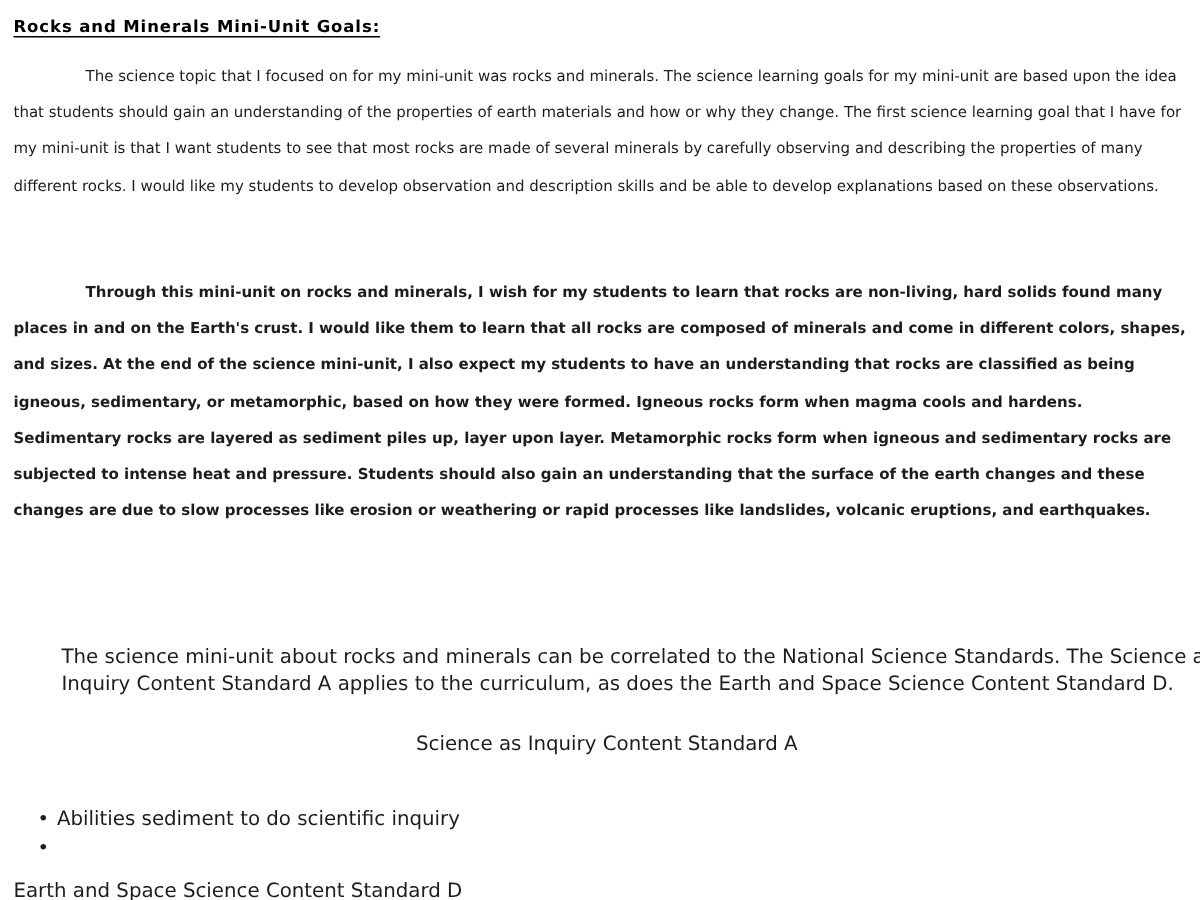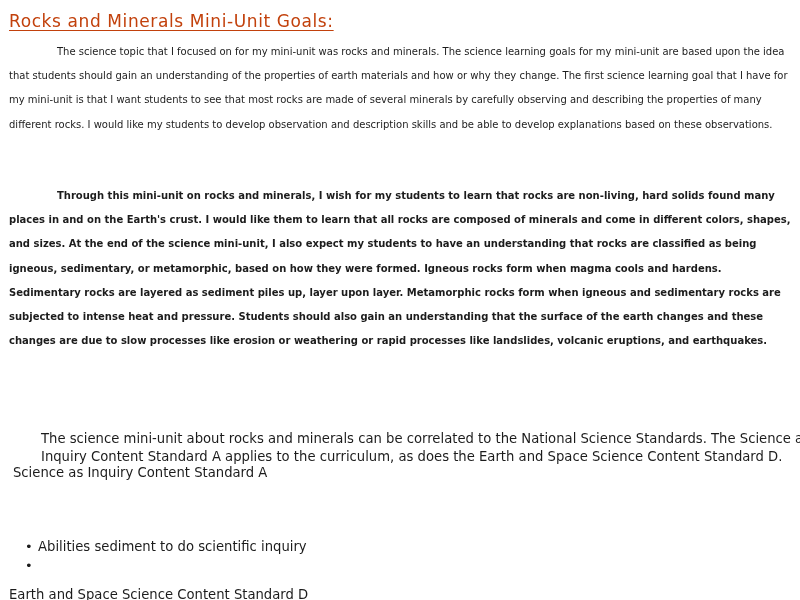--- a/index.html
+++ b/index.html
@@ -21,26 +21,26 @@
     position: relative;
     width: 800px;
     height: 600px;
     padding: 0;
     box-sizing: border-box;
     background: #ffffff;
   }
 
   
   .doc-heading {
-    font-size: 17px;
-    font-weight: normal;
+    font-size: 11px;
+    font-weight: bold;
     letter-spacing: 0.6px;
     text-decoration: underline;
     text-underline-offset: 3px;
-    color: #c2410c;
+    color: #000000;
     white-space: nowrap;
   }
 
   #heading-goals {
     position: absolute;
     left: 9px;
     top: 11px;
   }
 
   #heading-correlation {
@@ -72,21 +72,21 @@
   .tight-block {
     position: absolute;
     left: 9px;
     width: 783px;
     font-size: 13.2px;
     line-height: 18.4px;
     color: #1c1c1c;
   }
 
   #para-standards { top: 430px; margin-left: 32px; }
-  #line-inquiry-a { top: 464px; left: 13px; }
+  #line-inquiry-a { top: 488px; left: 13px; text-align: center; }
   #para-grades    { top: 512px; }
 
   .tight-block p {
     margin: 0;
     text-indent: 0;
   }
 
   
   #bullet-list {
     position: absolute;

